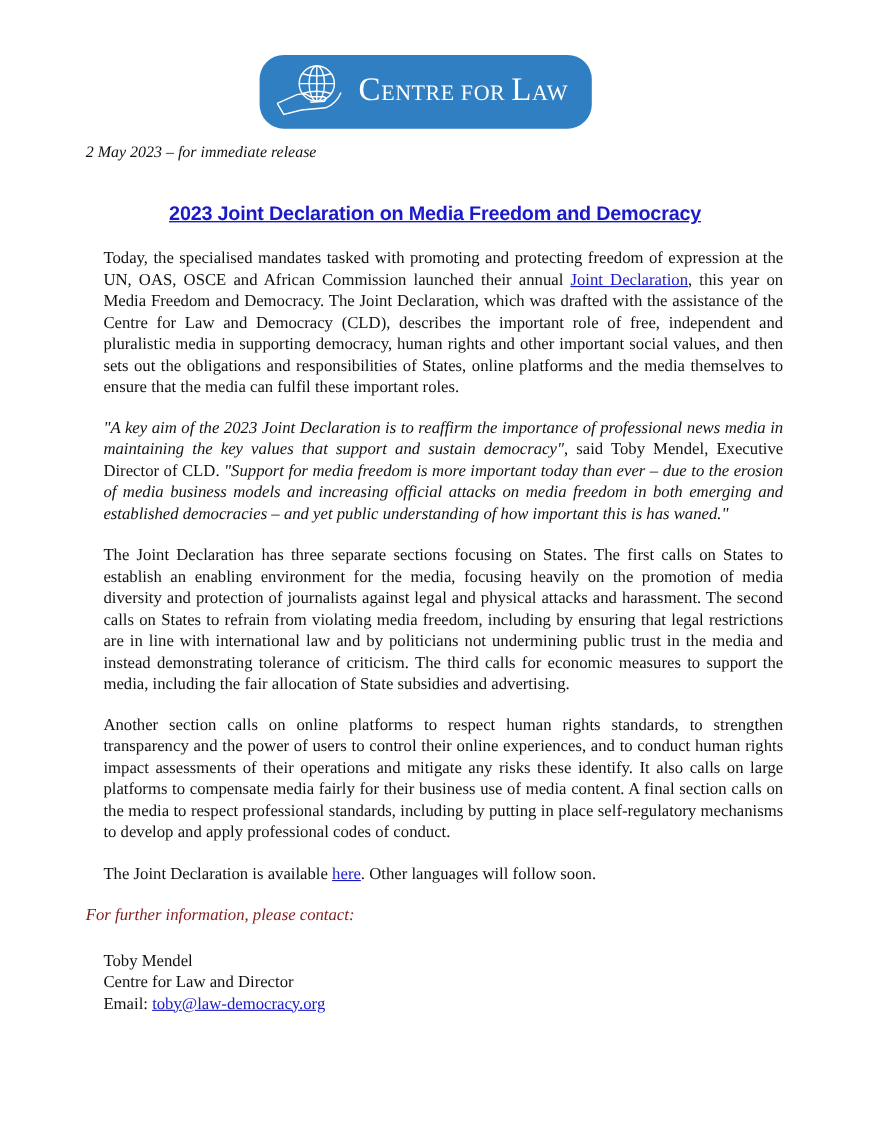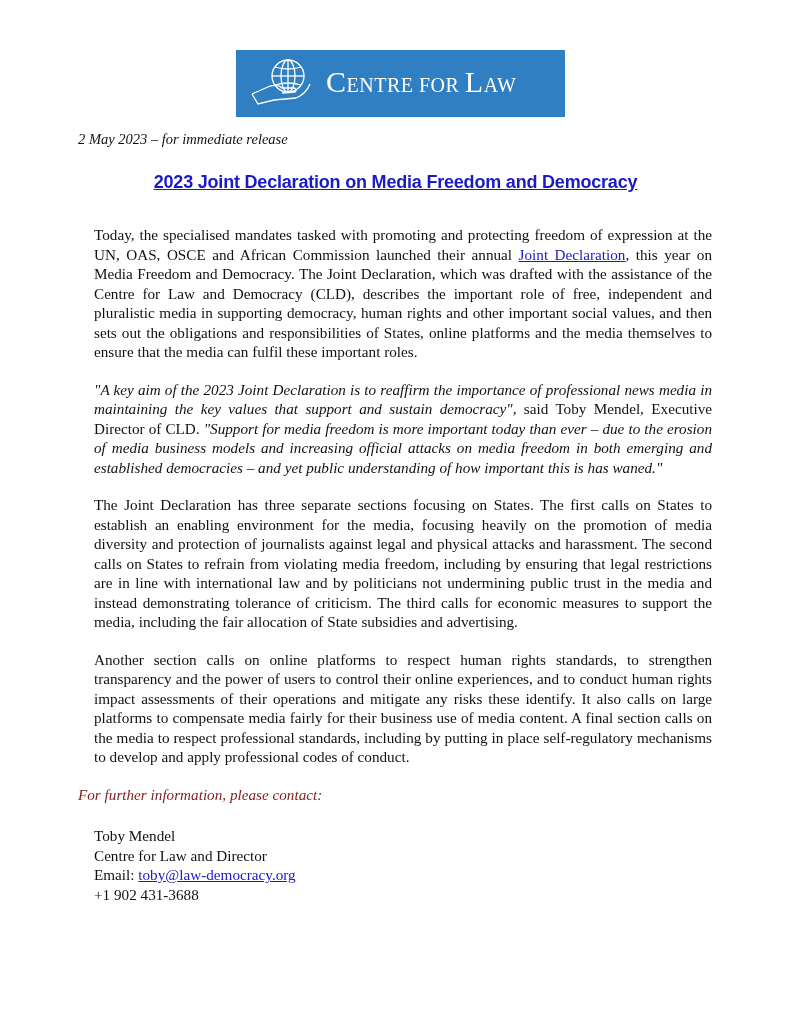--- a/index.html
+++ b/index.html
@@ -5,44 +5,44 @@
     html, body { margin: 0; padding: 0; background: #ffffff; }
     body {
       width: 791px; height: 1024px; position: relative; overflow: hidden;
       font-family: "DejaVu Serif", "Liberation Serif", serif;
       color: #111111;
     }
     .page { position: absolute; left: 0; top: 0; width: 791px; height: 1024px; }
 
     
     .logo {
-      position: absolute; left: 236px; top: 50px; width: 329px; height: 67px;
+      position: absolute; left: 236px; top: 50px; width: 302px; height: 67px;
       background: #2f7fc2;
-      display: flex; align-items: center;
+      display: flex; align-items: center; border-radius: 22px;
     }
     .logo-icon { width: 70px; height: 60px; margin-left: 12px; flex: 0 0 auto; }
     .logo-text {
       color: #ffffff; margin-left: 8px;
       font-family: "Liberation Serif", "DejaVu Serif", serif;
       line-height: 27px; letter-spacing: 0.5px;
     }
     .logo-line { display: block; white-space: nowrap; }
     .logo-big { font-size: 30px; }
     .logo-small { font-size: 20px; }
 
     
     .dateline {
       position: absolute; left: 78px; top: 131px;
       font-style: italic; font-size: 14.5px;
       font-family: "Liberation Serif", serif;
     }
 
     
     .title {
-      position: absolute; left: 0; width: 791px; top: 172px; text-align: center;
+      position: absolute; left: 0; width: 791px; top: 184px; text-align: center;
       font-family: "Liberation Sans", "DejaVu Sans", sans-serif;
       font-weight: bold; font-size: 18px; color: #1a1ac8;
       text-decoration: underline; letter-spacing: -0.2px;
     }
     .title a { color: #1a1ac8; text-decoration: underline; }
 
     
     .body {
       position: absolute; left: 78px; width: 634px; top: 225px;
       font-family: "Liberation Serif", "DejaVu Serif", serif;
@@ -93,26 +93,26 @@
 
   <div class="body">
     <p><span>Today, the specialised mandates tasked with promoting and protecting freedom of expression at the UN, OAS, OSCE and African Commission launched their annual </span><a class="link">Joint Declaration</a><span>, this year on Media Freedom and Democracy. The Joint Declaration, which was drafted with the assistance of the Centre for Law and Democracy (CLD), describes the important role of free, independent and pluralistic media in supporting democracy, human rights and other important social values, and then sets out the obligations and responsibilities of States, online platforms and the media themselves to ensure that the media can fulfil these important roles.</span></p>
 
     <p><span class="q">"A key aim of the 2023 Joint Declaration is to reaffirm the importance of professional news media in maintaining the key values that support and sustain democracy"</span><span>, said Toby Mendel, Executive Director of CLD. </span><span class="q">"Support for media freedom is more important today than ever – due to the erosion of media business models and increasing official attacks on media freedom in both emerging and established democracies – and yet public understanding of how important this is has waned."</span></p>
 
     <p>The Joint Declaration has three separate sections focusing on States. The first calls on States to establish an enabling environment for the media, focusing heavily on the promotion of media diversity and protection of journalists against legal and physical attacks and harassment. The second calls on States to refrain from violating media freedom, including by ensuring that legal restrictions are in line with international law and by politicians not undermining public trust in the media and instead demonstrating tolerance of criticism. The third calls for economic measures to support the media, including the fair allocation of State subsidies and advertising.</p>
 
     <p>Another section calls on online platforms to respect human rights standards, to strengthen transparency and the power of users to control their online experiences, and to conduct human rights impact assessments of their operations and mitigate any risks these identify. It also calls on large platforms to compensate media fairly for their business use of media content. A final section calls on the media to respect professional standards, including by putting in place self-regulatory mechanisms to develop and apply professional codes of conduct.</p>
 
+    <p><span>The Joint Declaration is available </span><a class="link">here</a><span>. Other languages will follow soon.</span></p>
 
     <p class="contact-head">For further information, please contact:</p>
 
     <div class="contact">
       <p>
         <span class="contact-line">Toby Mendel</span>
         <span class="contact-line">Centre for Law and Director</span>
         <span class="contact-line"><span>Email: </span><a class="link">toby@law-democracy.org</a></span>
-        <span class="contact-line">+1 902 431-3688</span>
       </p>
     </div>
   </div>
 
 </div>
 
 </body></html>

